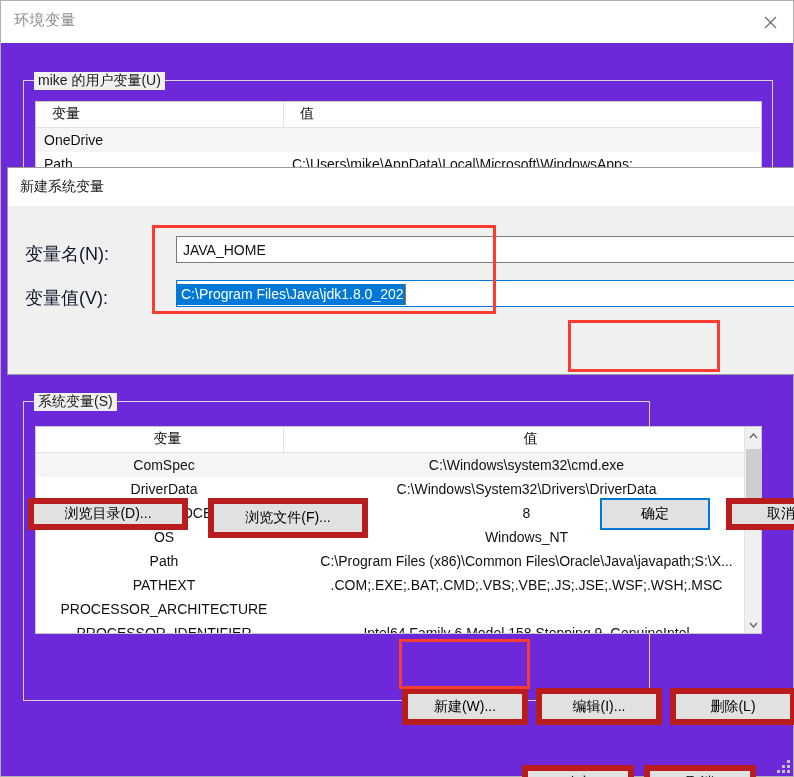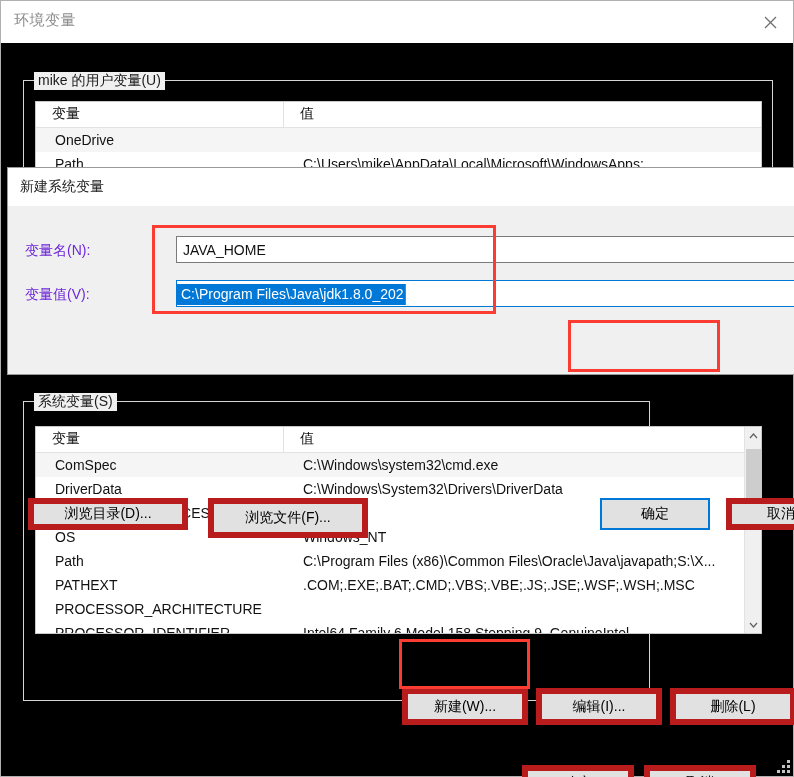--- a/index.html
+++ b/index.html
@@ -53,21 +53,21 @@
     align-items: center;
     justify-content: center;
     cursor: default;
   }
   #env-close-btn svg { display:block; }
 
   #env-body {
     position: absolute;
     left: 0; top: 42px;
     right: 0; bottom: 0;
-    background: #000000;
+    background: #6d28d9;
   }
 
   
   .groupbox {
     position: absolute;
     border: 1px solid #d6d6d6;
     box-sizing: border-box;
   }
   .groupbox-label {
     position: absolute;
@@ -86,20 +86,21 @@
     top: 37px;
     width: 750px;
     height: 190px;
   }
   
   #sys-vars-group {
     left: 22px;
     top: 358px;
     width: 627px;
     height: 300px;
+    text-align: center;
   }
 
   
   .listview {
     position: absolute;
     background: #ffffff;
     border: 1px solid #c8c8c8;
     box-sizing: border-box;
     overflow: hidden;
   }
@@ -137,21 +138,21 @@
   }
   .lv-row.alt { background: #f5f5f5; }
   .lv-row .cell {
     font-size: 14px;
     color: #111;
     padding-left: 8px;
     box-sizing: border-box;
     white-space: nowrap;
     overflow: hidden;
   }
-  .lv-row .cell.c1 { width: 248px; margin-left: 11px; }
+  .lv-row .cell.c1 { width: 248px; }
   .lv-row .cell.c2 { flex: 1; }
 
   
   #sys-scrollbar {
     position: absolute;
     right: 0; top: 0;
     width: 17px; height: 100%;
     background: #f0f0f0;
     border-left: 1px solid #e2e2e2;
     box-sizing: border-box;
@@ -223,22 +224,22 @@
   }
   #new-var-title-text {
     position: absolute;
     left: 12px; top: 10px;
     font-size: 14px;
     color: #1a1a1a;
     white-space: nowrap;
   }
   .dlg-label {
     position: absolute;
-    font-size: 14px;
-    color: #6d28d9;
+    font-size: 18px;
+    color: #0f172a;
     white-space: nowrap;
     text-align: center;
   }
   #lbl-var-name  { left: 17px; top: 74px; }
   #lbl-var-value { left: 17px; top: 118px; }
 
   .dlg-input {
     position: absolute;
     background: #ffffff;
     box-sizing: border-box;

